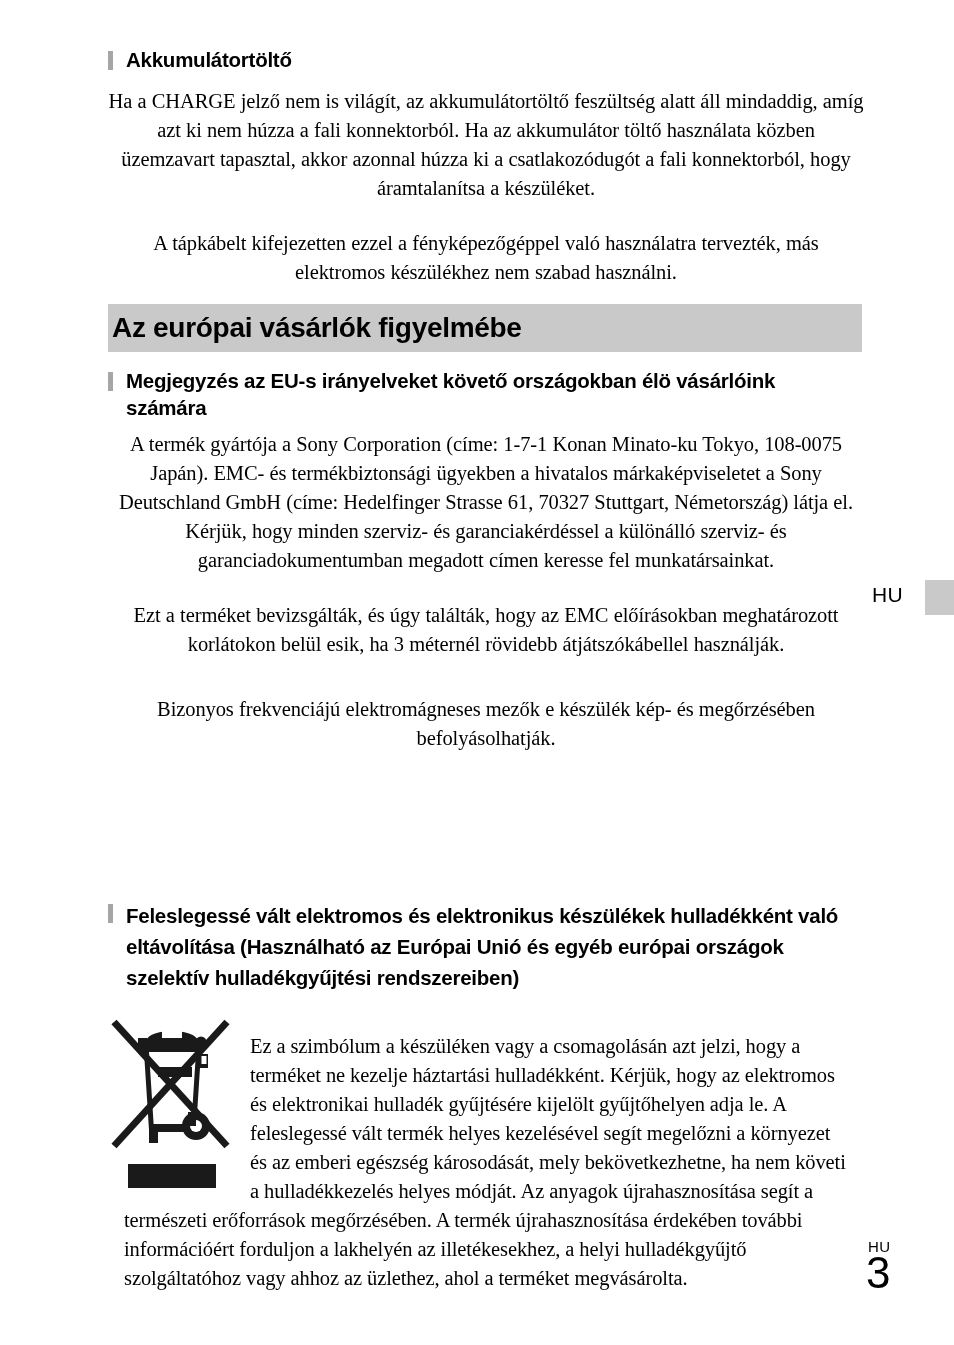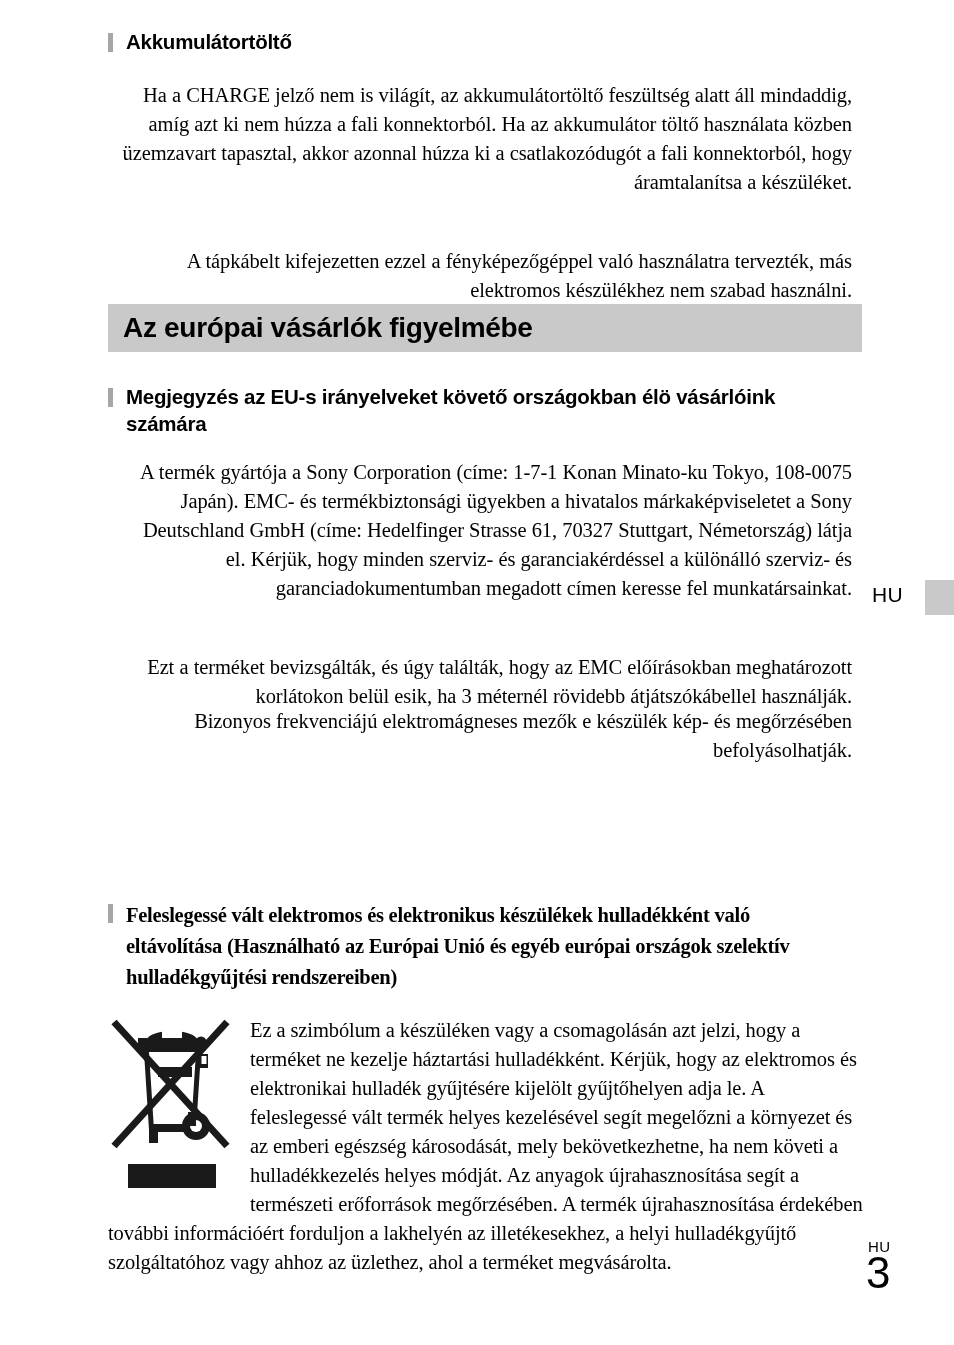--- a/index.html
+++ b/index.html
@@ -26,22 +26,22 @@
     position: absolute;
     left: 108px;
     top: 0;
     width: 756px;
   }
 
   p.body-text {
     font-family: "Liberation Serif", serif;
     font-size: 20.5px;
     line-height: 29px;
-    margin: 12px;
-    text-align: right;
+    margin: 0;
+    text-align: center;
     letter-spacing: -0.1px;
     word-spacing: 0.2px;
   }
 
   .gap-sm { height: 13px; }
   .gap-md { height: 26px; }
 
   
   .tick-heading {
     position: relative;
@@ -70,21 +70,21 @@
     background: #c9c9c9;
     box-sizing: border-box;
     display: flex;
     align-items: center;
   }
   .banner-title {
     font-family: "Liberation Sans", sans-serif;
     font-weight: bold;
     font-size: 28px;
     letter-spacing: -0.3px;
-    padding-left: 15px;
+    padding-left: 4px;
     color: #000;
   }
 
   
   .side-tab-label {
     position: absolute;
     font-family: "Liberation Sans", sans-serif;
     font-size: 21px;
     color: #000;
     letter-spacing: 0.3px;
@@ -106,21 +106,21 @@
     width: 125px;
     height: 183px;
     margin-right: 17px;
     position: relative;
   }
   .weee-figure svg { display: block; }
   .weee-text {
     font-family: "Liberation Serif", serif;
     font-size: 20.5px;
     line-height: 29px;
-    margin: 0;
+    margin: 16px;
     letter-spacing: -0.1px;
   }
 
   
   .footer-lang {
     position: absolute;
     font-family: "Liberation Sans", sans-serif;
     font-size: 15px;
     letter-spacing: 0.3px;
   }
@@ -129,36 +129,36 @@
     font-family: "Liberation Sans", sans-serif;
     font-size: 44px;
     letter-spacing: 0px;
   }
 </style>
 </head>
 <body>
 
 <div class="page">
 
-  <div class="content" style="top:29px;">
+  <div class="content" style="top:47px;">
     <h2 class="tick-heading">
       <span class="tick"></span>
       <span>Akkumulátortöltő</span>
     </h2>
     <div class="gap-sm"></div>
     <p class="body-text">Ha a CHARGE jelző nem is világít, az akkumulátortöltő feszültség alatt áll mindaddig, amíg azt ki nem húzza a fali konnektorból. Ha az akkumulátor töltő használata közben üzemzavart tapasztal, akkor azonnal húzza ki a csatlakozódugót a fali konnektorból, hogy áramtalanítsa a készüléket.</p>
     <div class="gap-md"></div>
     <p class="body-text">A tápkábelt kifejezetten ezzel a fényképezőgéppel való használatra tervezték, más elektromos készülékhez nem szabad használni.</p>
   </div>
 
   <div class="banner" style="top:304px; height:48px;">
     <span class="banner-title">Az európai vásárlók figyelmébe</span>
   </div>
 
-  <div class="content" style="top:384px;">
+  <div class="content" style="top:368px;">
     <h2 class="tick-heading" style="width:690px;">
       <span class="tick"></span>
       <span>Megjegyzés az EU-s irányelveket követő országokban élö vásárlóink számára</span>
     </h2>
     <div style="height:9px;"></div>
     <p class="body-text">A termék gyártója a Sony Corporation (címe: 1-7-1 Konan Minato-ku Tokyo, 108-0075 Japán). EMC- és termékbiztonsági ügyekben a hivatalos márkaképviseletet a Sony Deutschland GmbH (címe: Hedelfinger Strasse 61, 70327 Stuttgart, Németország) látja el. Kérjük, hogy minden szerviz- és garanciakérdéssel a különálló szerviz- és garanciadokumentumban megadott címen keresse fel munkatársainkat.</p>
     <div class="gap-md"></div>
     <p class="body-text">Ezt a terméket bevizsgálták, és úgy találták, hogy az EMC előírásokban meghatározott korlátokon belül esik, ha 3 méternél rövidebb átjátszókábellel használják.</p>
   </div>
 
@@ -168,21 +168,21 @@
   <div class="content" style="top:690px;">
     <div style="height:5px;"></div>
     <p class="body-text">Bizonyos frekvenciájú elektromágneses mezők e készülék kép- és megőrzésében befolyásolhatják.</p>
   </div>
 
   <div class="content" style="top:780px;">
     <div style="height:5px;"></div>
   </div>
 
   <div class="content" style="top:900px; width:740px;">
-    <h2 class="tick-heading" style="line-height:31px;font-family:Liberation Serif, serif;">
+    <h2 class="tick-heading" style="line-height:31px;">
       <span class="tick"></span>
       <span>Feleslegessé vált elektromos és elektronikus készülékek hulladékként való eltávolítása (Használható az Európai Unió és egyéb európai országok szelektív hulladékgyűjtési rendszereiben)</span>
     </h2>
   </div>
 
   <div class="weee-wrap">
     <div class="weee-figure">
       <svg width="125" height="183" viewBox="0 0 125 183" xmlns="http://www.w3.org/2000/svg" aria-hidden="true">
 
         <path d="M33 28 L33 36 L36 36 L41 114 L46 114 L41 36 L88 36 L83 114 L88 114 L93 36 L96 36 L96 28 Z" fill="#1a1a1a"></path>

